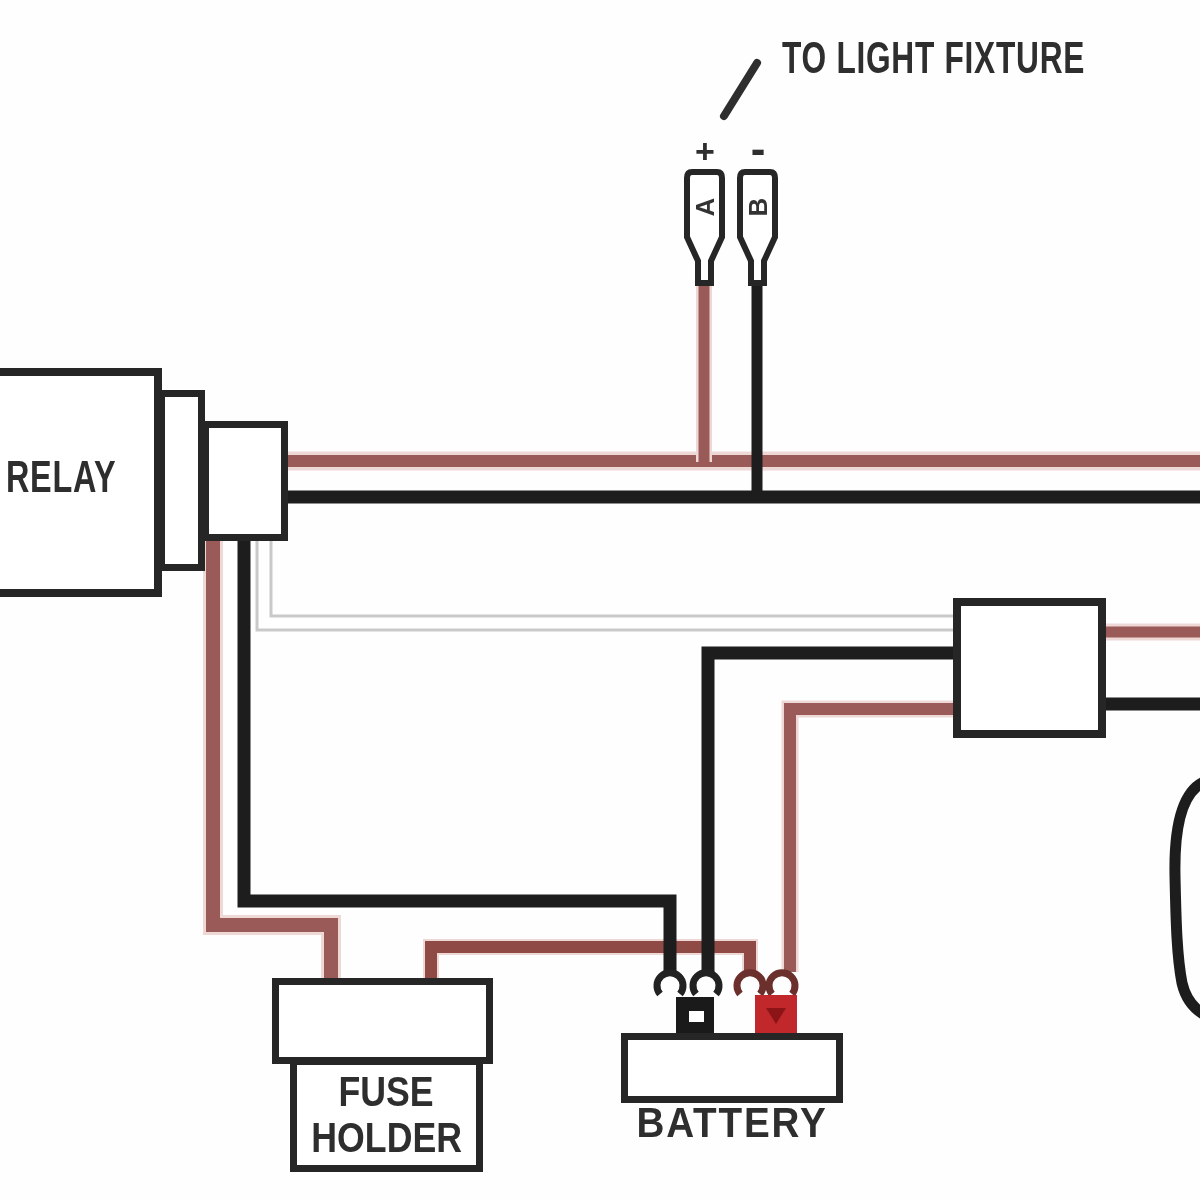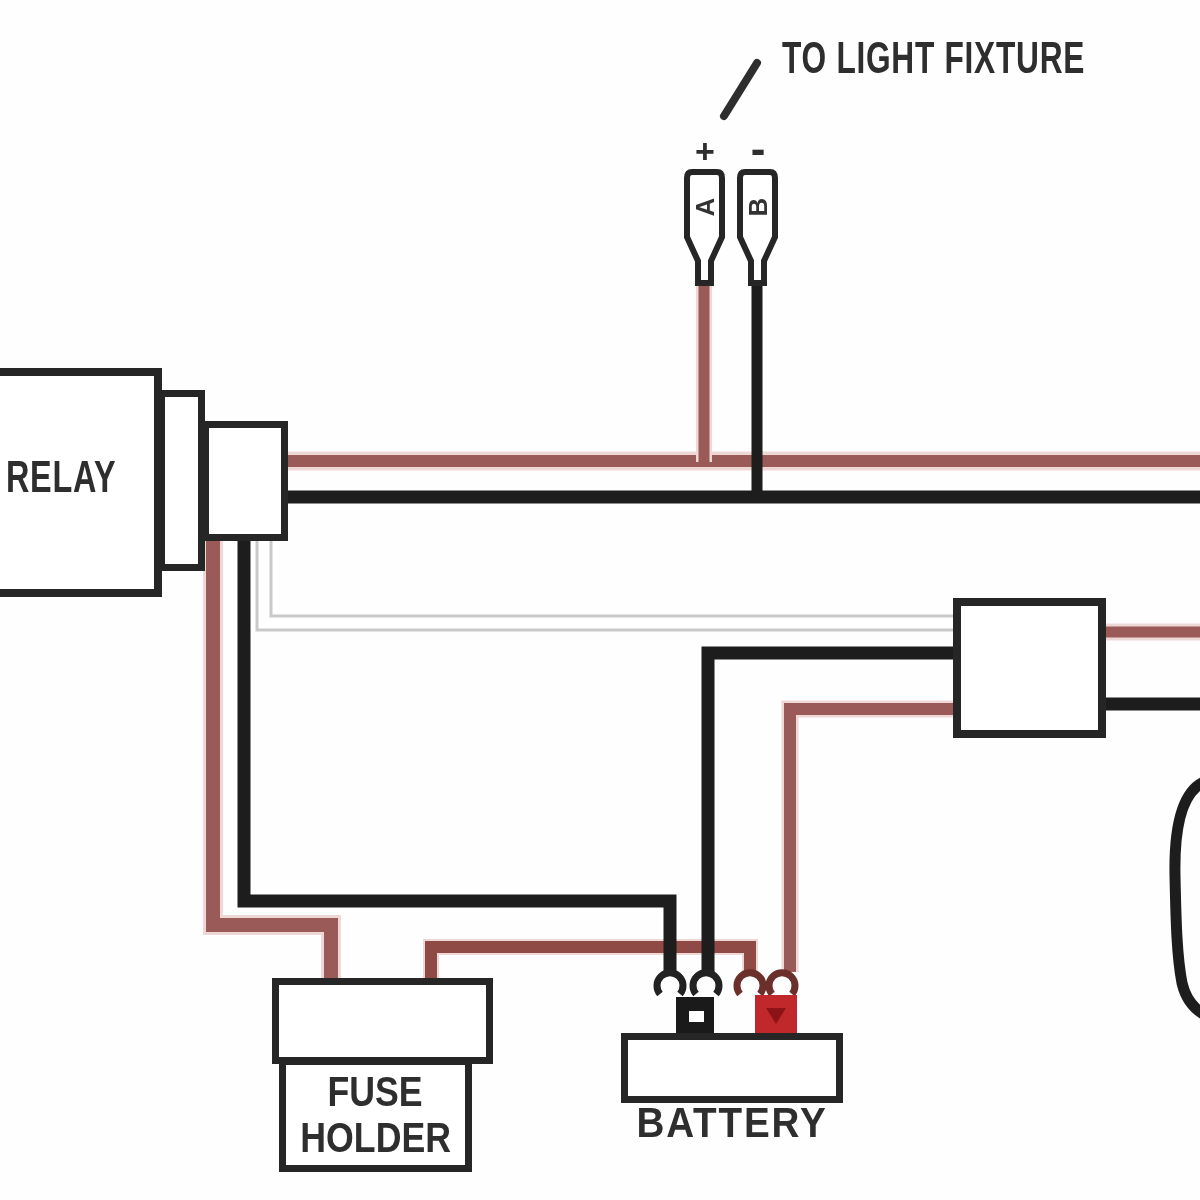--- a/index.html
+++ b/index.html
@@ -89,21 +89,21 @@
     <path d="M 757 63 L 724 116" fill="none" stroke="#2e2e2e" stroke-width="8" stroke-linecap="round"></path>
 
     <path d="M 1204 782 C 1182 792 1174 826 1175 876 C 1176 924 1177 957 1182 983 C 1186 1000 1194 1009 1205 1015" fill="none" stroke-width="11" stroke-linecap="round" stroke="#1d1d1d"></path>
   </svg>
 
   <div class="box" style="left:-52px;top:368px;width:214px;height:229px;border-width:8px;"></div>
   <div class="box" style="left:158px;top:390px;width:47px;height:181px;"></div>
   <div class="box" style="left:202px;top:421px;width:86px;height:120px;"></div>
   <div class="box" style="left:953px;top:598px;width:153px;height:140px;border-width:8px;"></div>
   <div class="box" style="left:272px;top:978px;width:221px;height:86px;"></div>
-  <div class="box" id="fuse-body" style="left:279px;top:1058px;width:193px;height:114px;">
+  <div class="box" id="fuse-body" style="left:290px;top:1058px;width:193px;height:114px;">
     <span class="fuse-line">FUSE</span>
     <span class="fuse-line">HOLDER</span>
   </div>
   <div class="box" style="left:621px;top:1033px;width:222px;height:70px;"></div>
 
   <div class="lbl" id="lbl-fixture">TO LIGHT FIXTURE</div>
   <div class="lbl" id="lbl-relay">RELAY</div>
   <div class="lbl" id="battery-label">BATTERY</div>
 
 </div>

